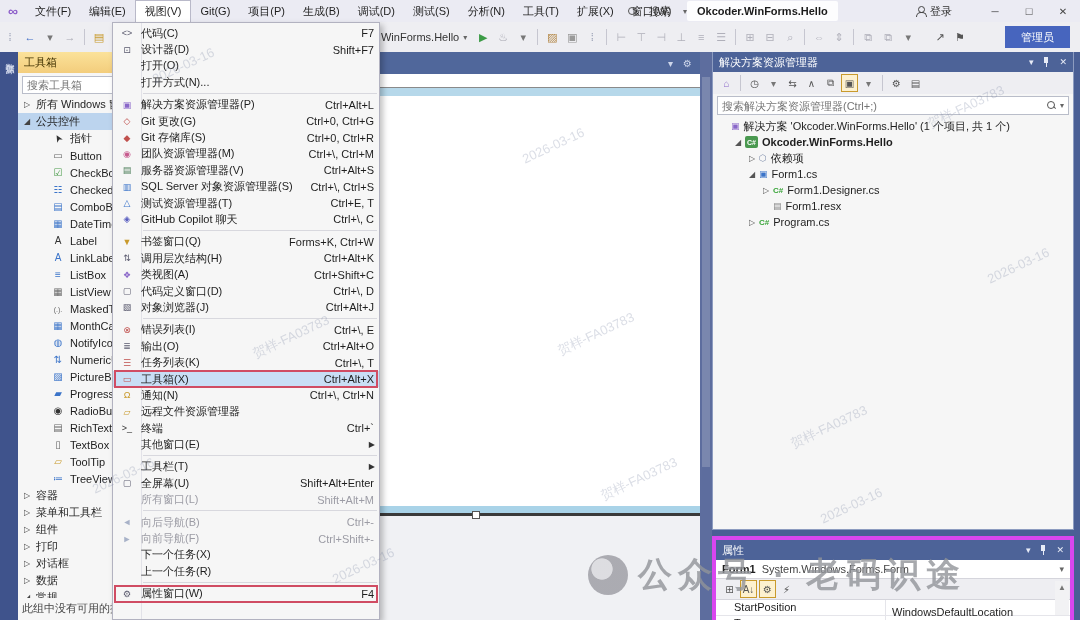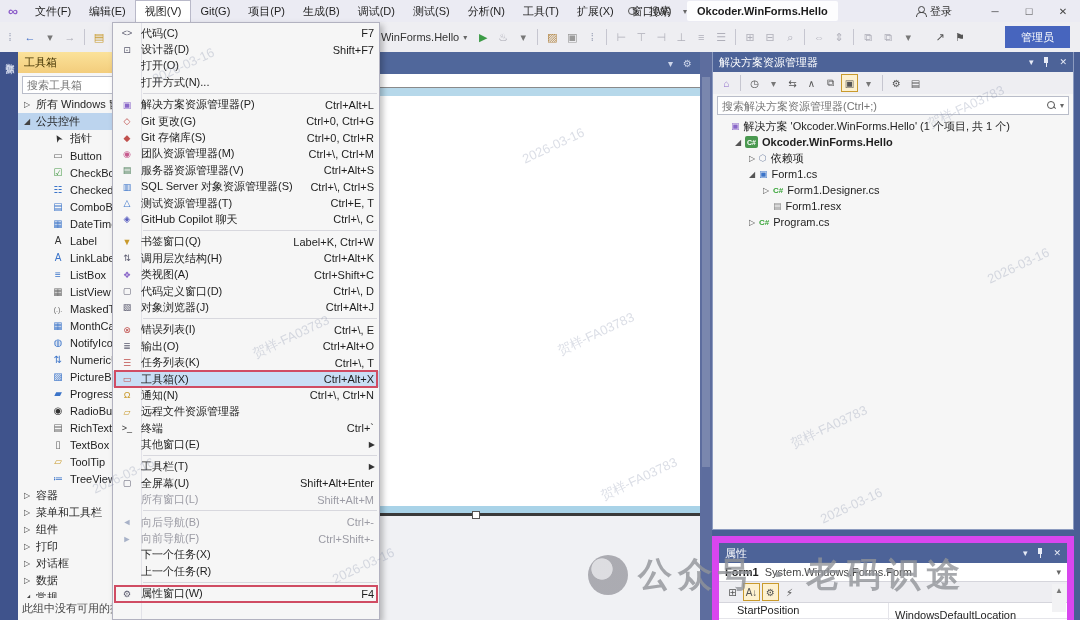--- a/index.html
+++ b/index.html
@@ -78,21 +78,21 @@
   .sol-ico.hl { border:1px solid #c99a2c; background:#fdf1cf; }
   .sol-search { margin:2px 4px; height:19px; display:flex; align-items:center; border:1px solid #b9bdc9; background:#fff; padding:0 4px; }
   .sol-search input { flex:1; border:none; outline:none; font-family:inherit; font-size:11px; color:#666; background:transparent; }
   .tree { margin-top:3px; }
   .tree-row { height:16px; display:flex; align-items:center; white-space:nowrap; overflow:hidden; }
   .tree-arrow { width:10px; font-size:8px; color:#555; flex:none; text-align:center; }
   .tree-ico { margin:0 4px 0 2px; flex:none; display:inline-flex; align-items:center; justify-content:center; font-size:9px; }
   .tree-ico.box { width:13px; height:12px; background:#4a9950; color:#fff; font-size:7px; font-weight:bold; border-radius:2px; }
   .tree-label.bold { font-weight:bold; }
 
-  .props { position:absolute; left:712px; top:536px; width:362px; height:84px; background:#f6f6f6; border:7px solid #d946ef; }
+  .props { position:absolute; left:712px; top:536px; width:362px; height:84px; background:#f6f6f6; border:4px solid #d946ef; }
   .obj-row { height:19px; background:#fff; border-bottom:1px solid #d5d5dc; display:flex; align-items:center; padding:0 6px; gap:6px; }
   .obj-name { font-weight:bold; }
   .obj-type { color:#444; }
   .obj-chev { margin-left:auto; color:#666; font-size:9px; }
   .props-toolbar { height:21px; background:#eeeef2; display:flex; align-items:center; padding:0 4px; border-bottom:1px solid #d5d5dc; }
   .prop-grid { position:relative; }
   .prop-row { height:16px; display:flex; border-bottom:1px solid #e5e5ea; background:#fff; }
   .prop-name { width:170px; padding:1px 4px 0 18px; border-right:1px solid #e5e5ea; }
   .prop-val { flex:1; padding:6px 4px 0 6px; }
   .prop-scroll { position:absolute; right:1px; top:41px; width:14px; bottom:1px; background:#f2f2f4; display:flex; justify-content:center; padding-top:2px; color:#777; font-size:8px; }
@@ -643,21 +643,21 @@
       </div>
       <div class="m-item">
         <span class="m-gut"><span class="gi" style="color: rgb(90, 95, 192);">◈</span></span>
         <span class="m-label">GitHub Copilot 聊天</span>
         <span class="m-short">Ctrl+\, C</span>
       </div>
       <div class="m-sep"></div>
       <div class="m-item">
         <span class="m-gut"><span class="gi" style="color: rgb(201, 154, 44);">▼</span></span>
         <span class="m-label">书签窗口(Q)</span>
-        <span class="m-short">Label+K, Ctrl+W</span>
+        <span class="m-short">Forms+K, Ctrl+W</span>
       </div>
       <div class="m-item">
         <span class="m-gut"><span class="gi" style="color: rgb(90, 90, 110);">⇅</span></span>
         <span class="m-label">调用层次结构(H)</span>
         <span class="m-short">Ctrl+Alt+K</span>
       </div>
       <div class="m-item">
         <span class="m-gut"><span class="gi" style="color: rgb(138, 103, 201);">❖</span></span>
         <span class="m-label">类视图(A)</span>
         <span class="m-short">Ctrl+Shift+C</span>

